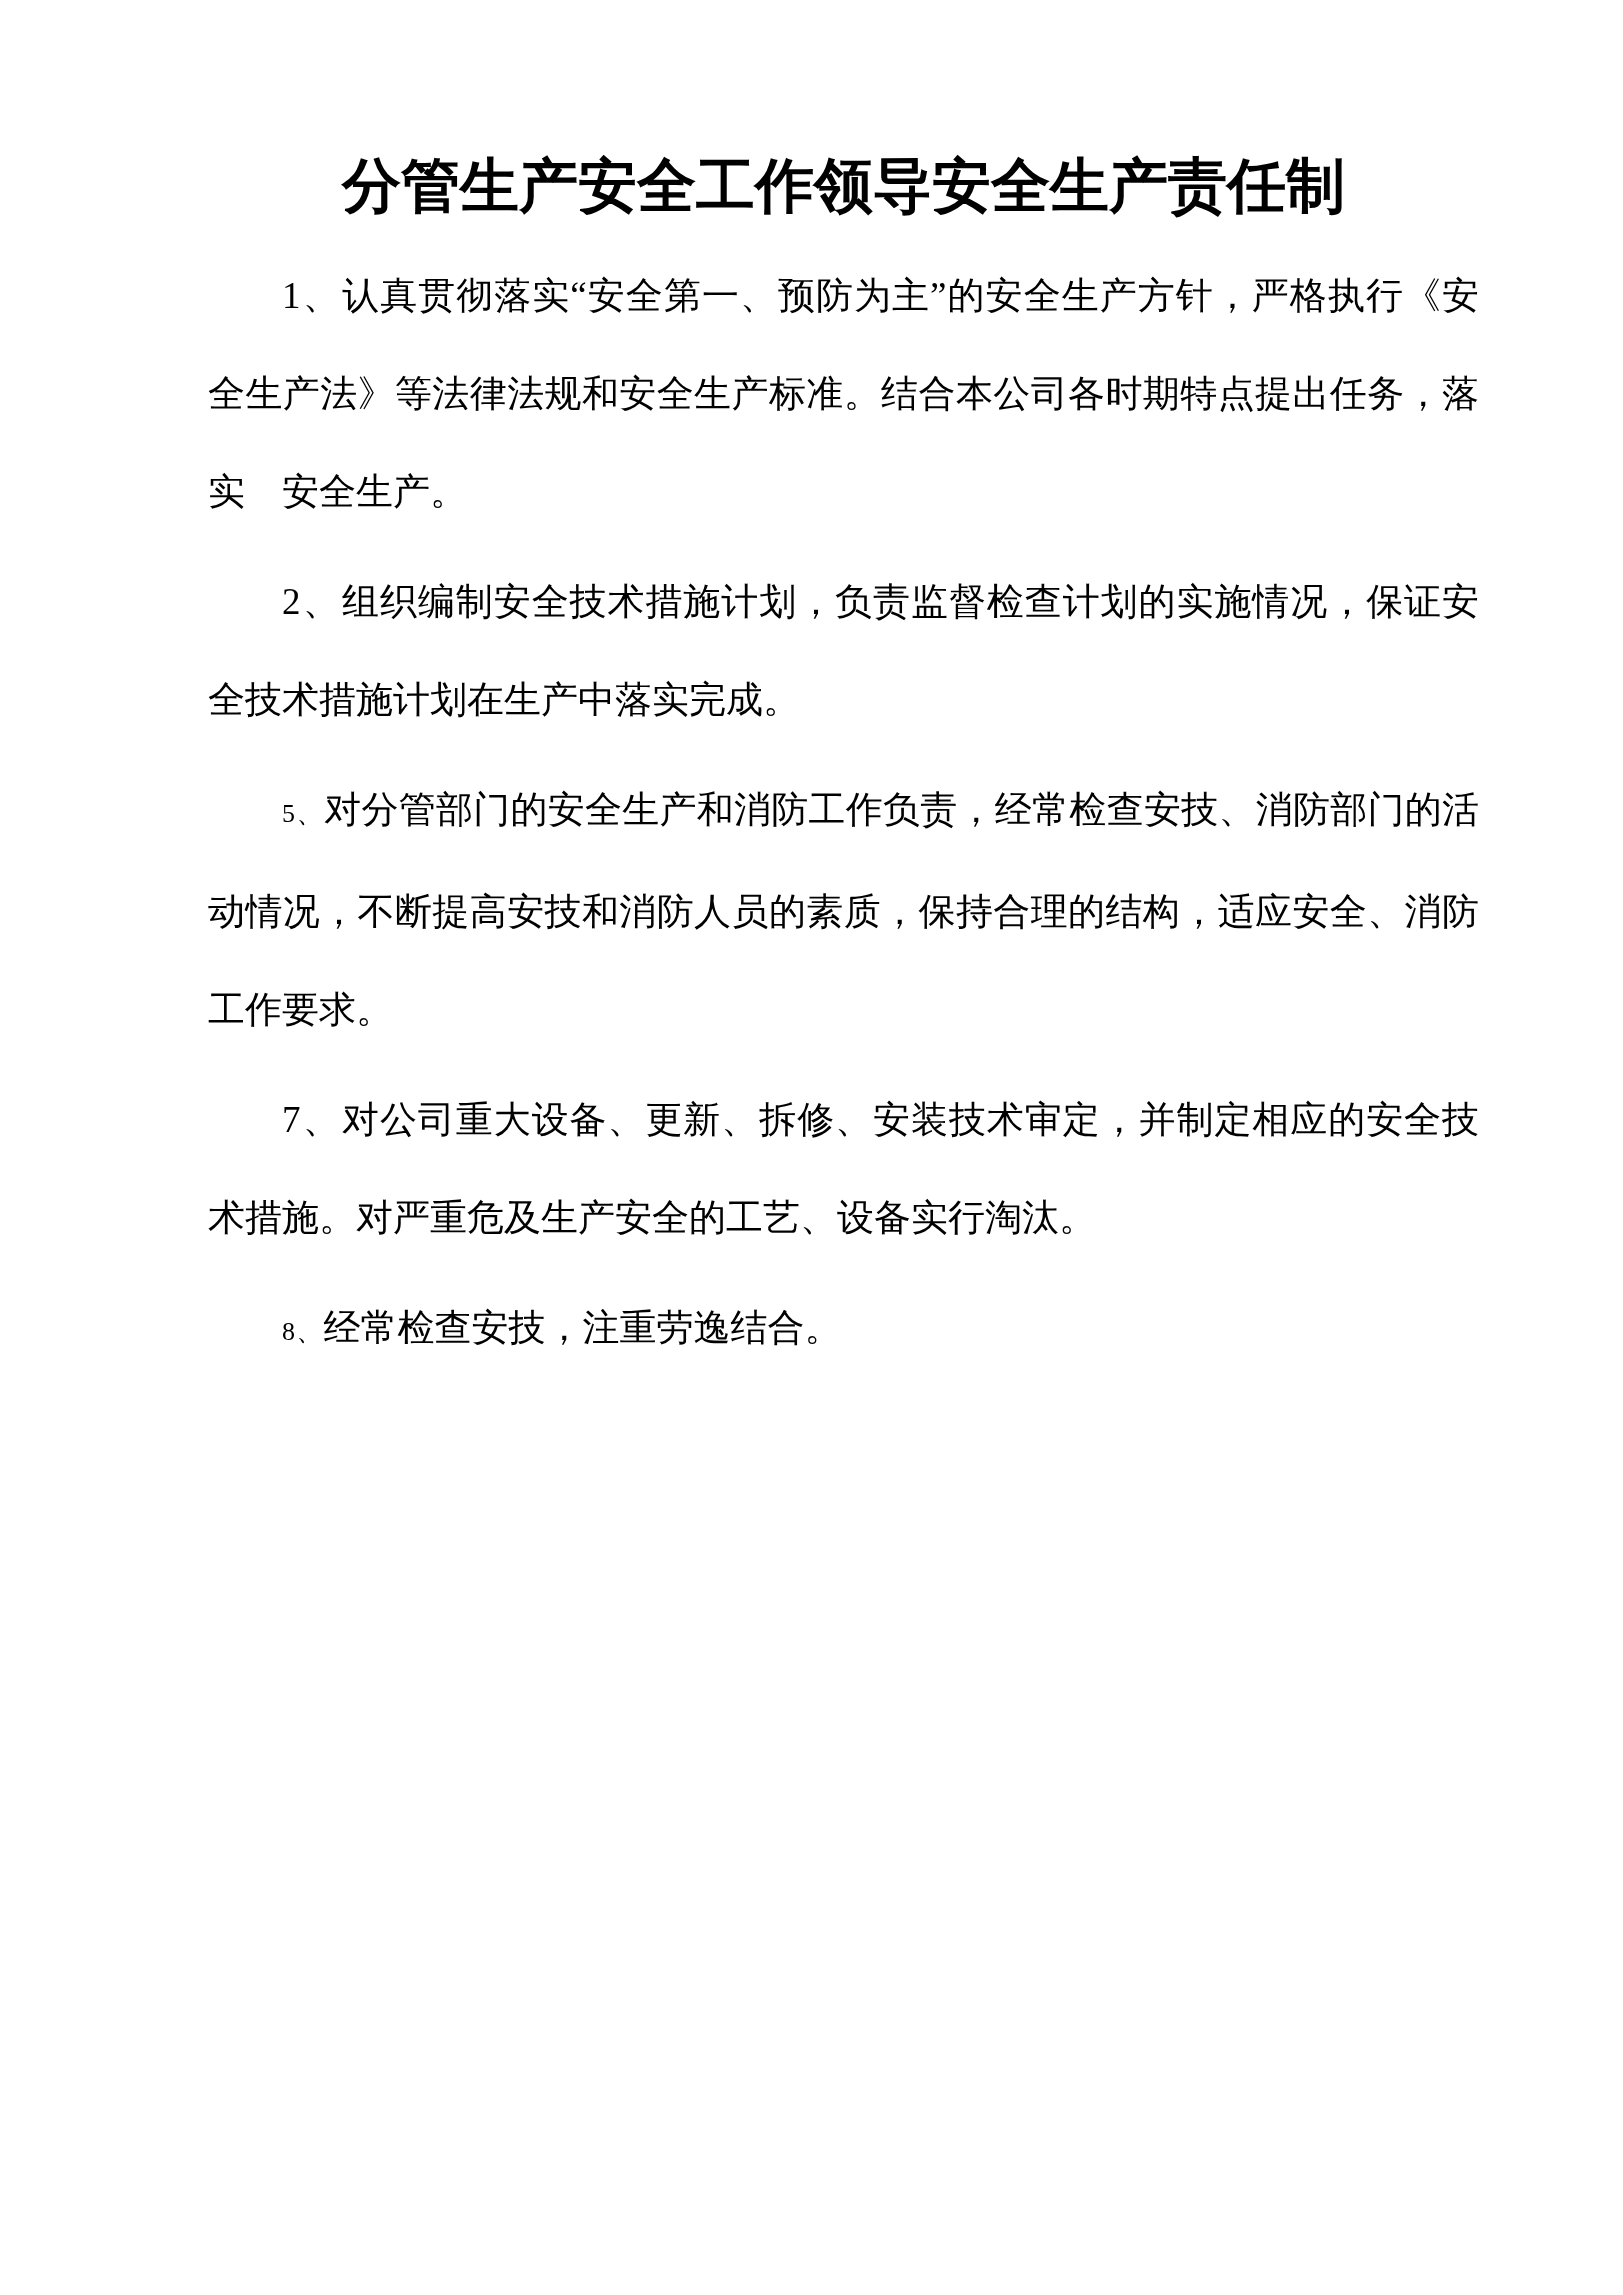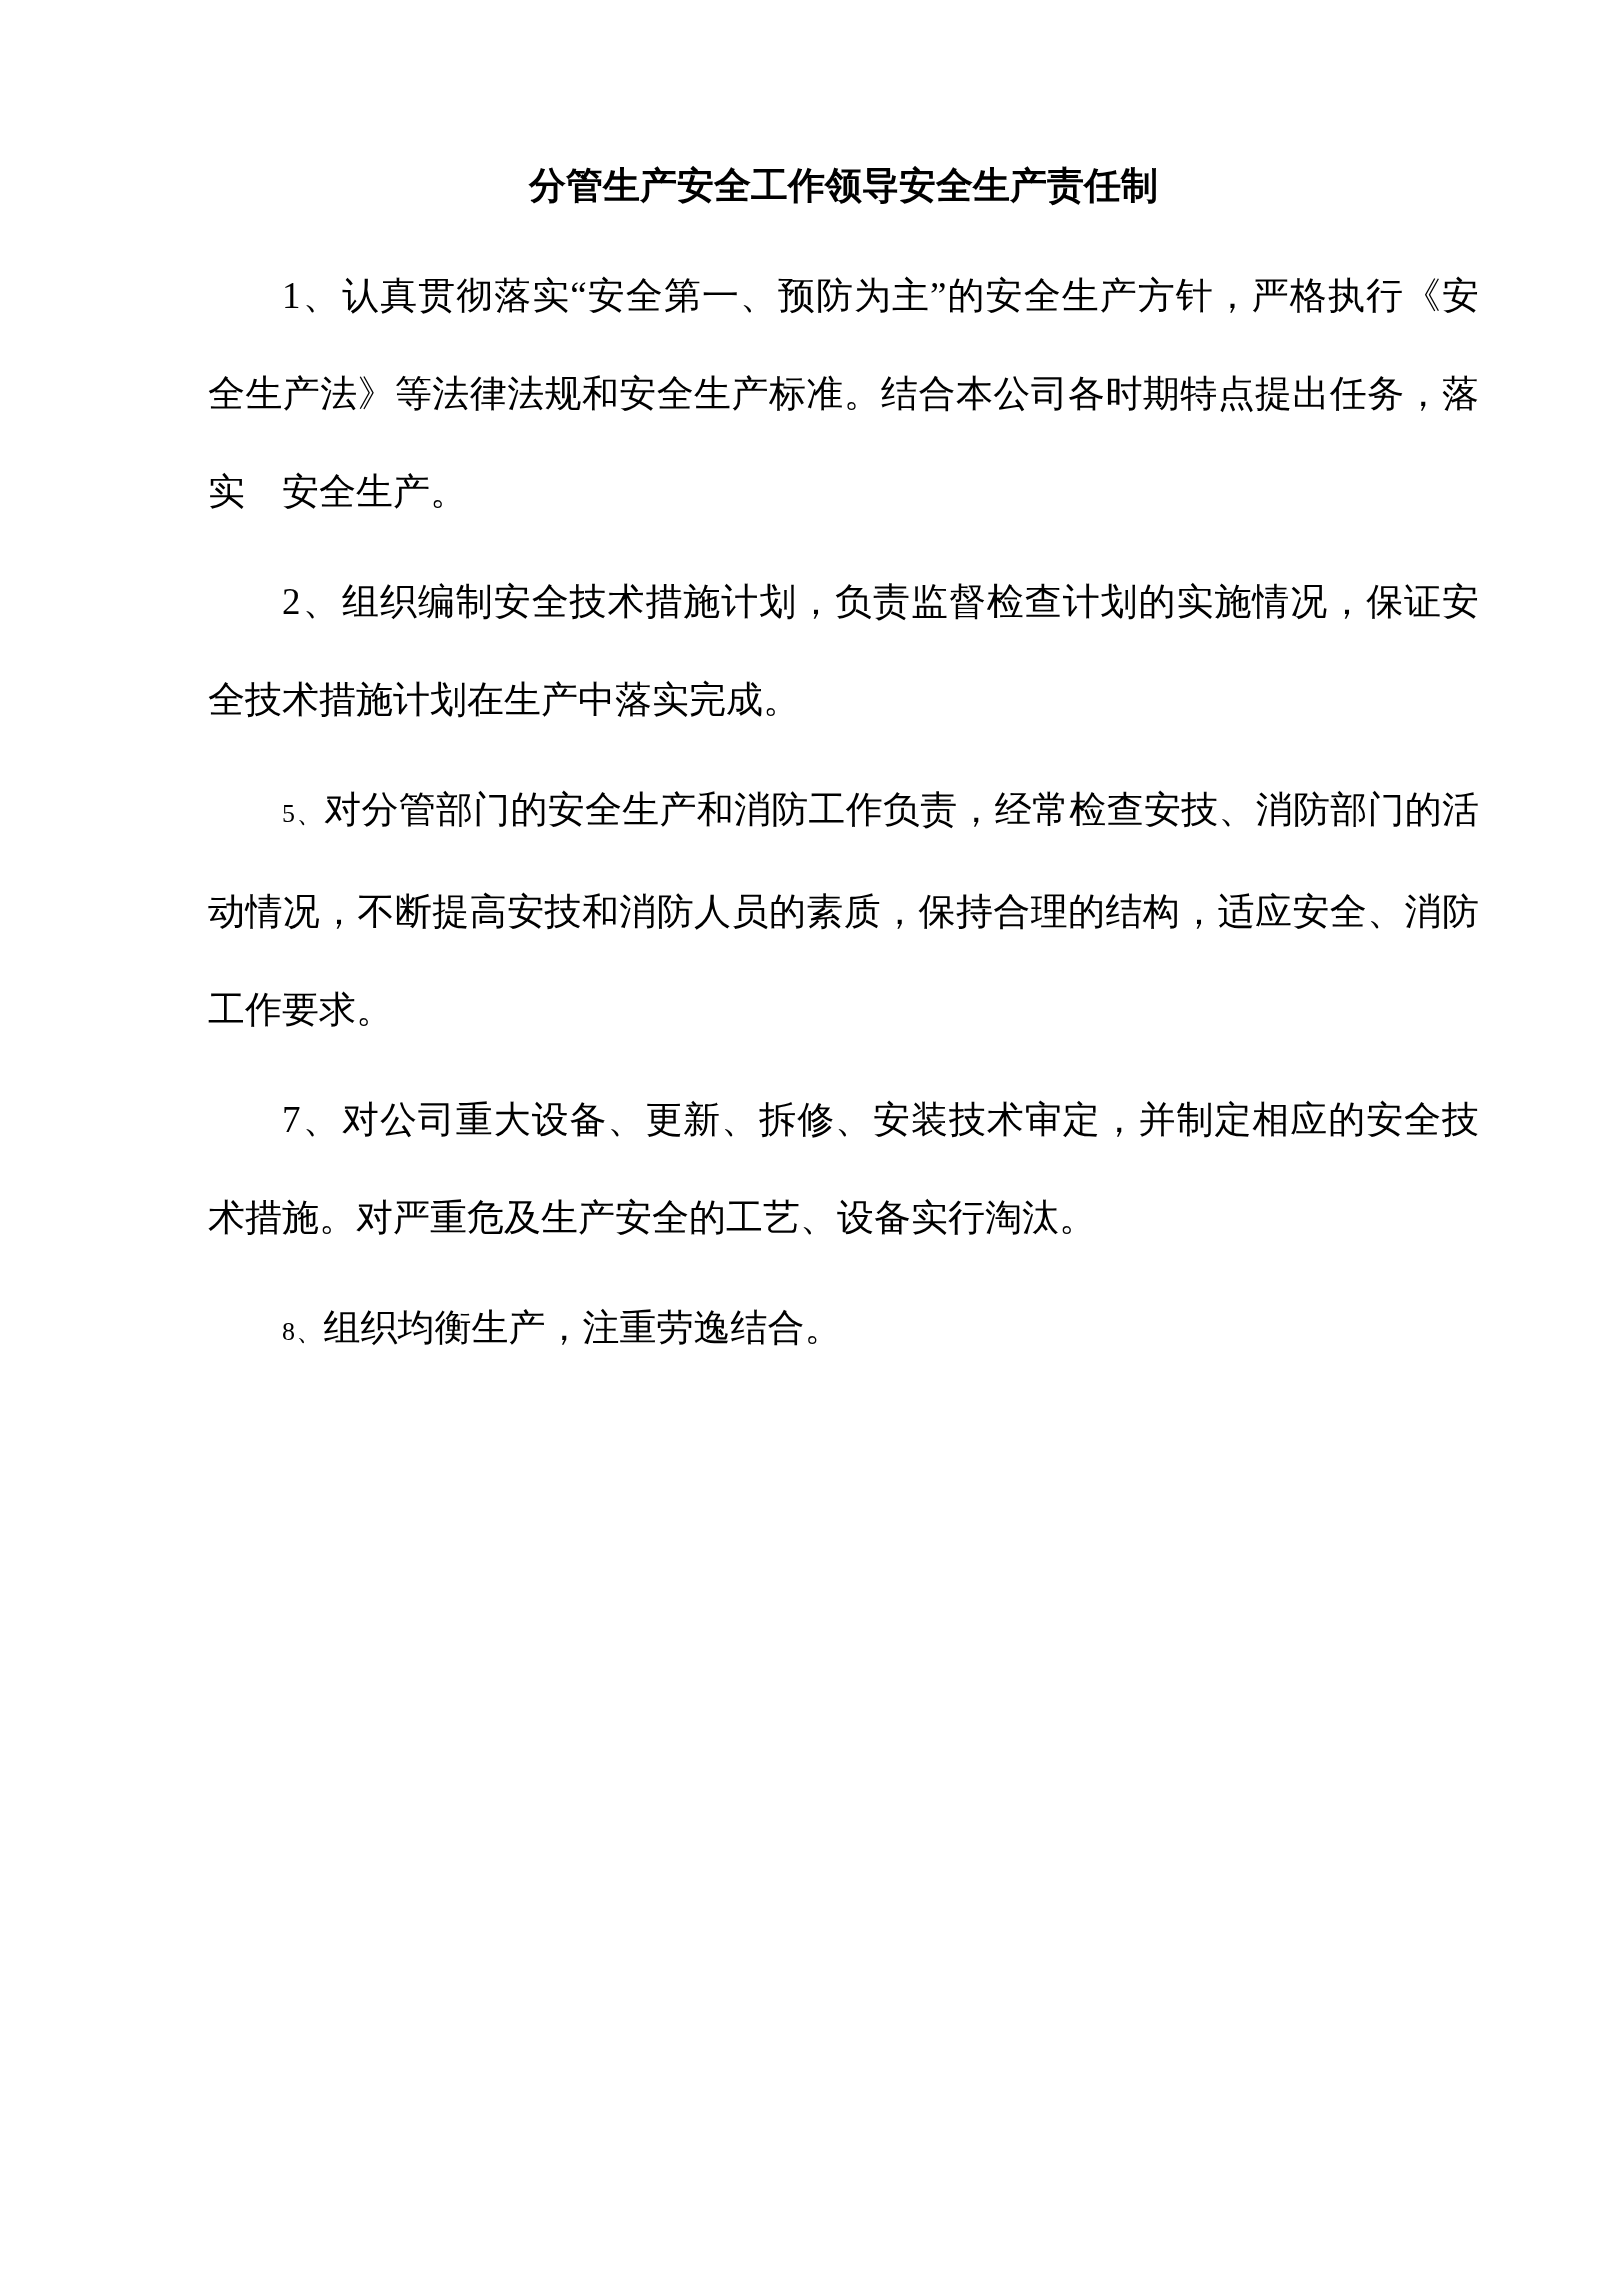--- a/index.html
+++ b/index.html
@@ -16,21 +16,21 @@
   }
   .page {
     box-sizing: border-box;
     width: 1623px;
     height: 2295px;
     padding: 137px 132px 65px 196px;
     background: #ffffff;
     overflow: hidden;
   }
   .doc-title {
-    font-size: 37px;
+    font-size: 59px;
     font-weight: bold;
     text-align: center;
     line-height: 98px;
     margin: 0;
   }
   .content {
     margin-top: 6.5px;
   }
   .para {
     margin: 12px;
@@ -60,17 +60,17 @@
 
     <p class="para"><span class="pnum">2、</span><span>组织编制安全技术措施计划，负责监督检查计划的实施情况，保证安全技术措施计划在生产中落实完成。</span></p>
 
 
 
     <p class="para num-small"><span class="pnum">5、</span><span>对分管部门的安全生产和消防工作负责，经常检查安技、消防部门的活动情况，不断提高安技和消防人员的素质，保持合理的结构，适应安全、消防　工作要求。</span></p>
 
 
     <p class="para"><span class="pnum">7、</span><span>对公司重大设备、更新、拆修、安装技术审定，并制定相应的安全技术措施。对严重危及生产安全的工艺、设备实行淘汰。</span></p>
 
-    <p class="para num-small"><span class="pnum">8、</span><span>组织均衡生产，注重劳逸结合。</span></p>
+    <p class="para num-small"><span class="pnum">8、</span><span>经常检查安技，注重劳逸结合。</span></p>
 
   </div>
 </div>
 
 
 </body></html>

